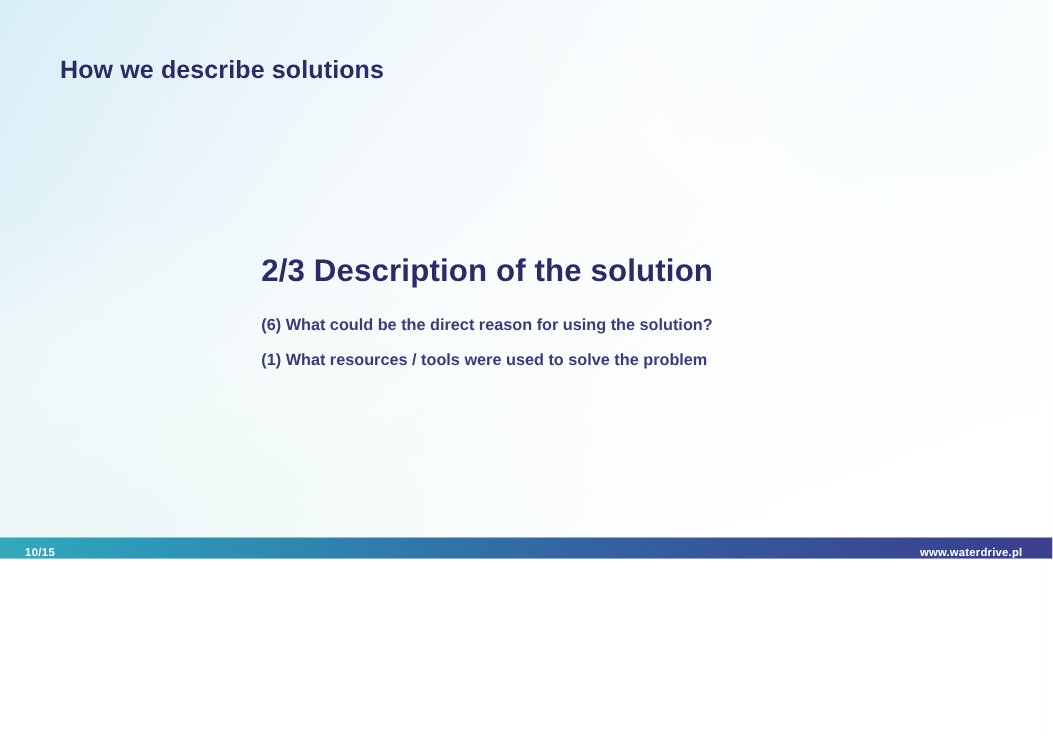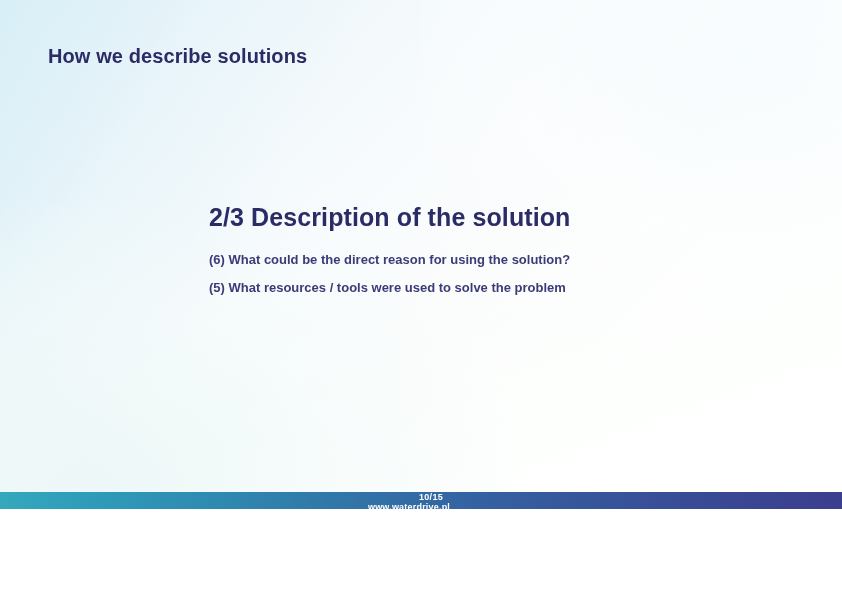--- a/index.html
+++ b/index.html
@@ -10,21 +10,21 @@
     width: 842px;
     height: 595px;
     overflow: hidden;
     font-family: "Liberation Sans", sans-serif;
     background: #ffffff;
   }
 
   .slide {
     position: relative;
     width: 842px;
-    height: 509px;
+    height: 447px;
     box-sizing: border-box;
     overflow: hidden;
     background: #fdfeff;
   }
 
   
   .bg-base {
     position: absolute;
     inset: 0;
     background:
@@ -135,23 +135,22 @@
       #2f9fba 8%,
       #2e93b5 18%,
       #2f84ae 30%,
       #3174a8 42%,
       #3465a2 54%,
       #36599c 66%,
       #384f97 78%,
       #3a4591 90%,
       #3b3f8e 100%);
     display: flex;
-    align-items: center;
+    align-items: flex-end;
     justify-content: space-between;
-    flex-direction: column;
   }
   .footer-page {
     margin-left: 20px;
     font-size: 9px;
     font-weight: bold;
     color: #ffffff;
     letter-spacing: 0.3px;
   }
   .footer-url {
     margin-right: 24px;
@@ -172,21 +171,21 @@
   <div class="bg-wash-c"></div>
   <div class="bg-wash-d"></div>
 
   <div class="slide-title">How we describe solutions</div>
 
   <div class="content-block">
     <div class="content-heading">2/3 Description of the solution</div>
 
     <ul class="question-list">
       <li class="question-item">(6) What could be the direct reason for using the solution?</li>
-      <li class="question-item">(5) What resources / tools were used to solve the problem</li>
+      <li class="question-item">(1) What resources / tools were used to solve the problem</li>
     </ul>
   </div>
 
   <div class="footer-bar">
     <span class="footer-page">10/15</span>
     <span class="footer-url">www.waterdrive.pl</span>
   </div>
 
 </div>
 

